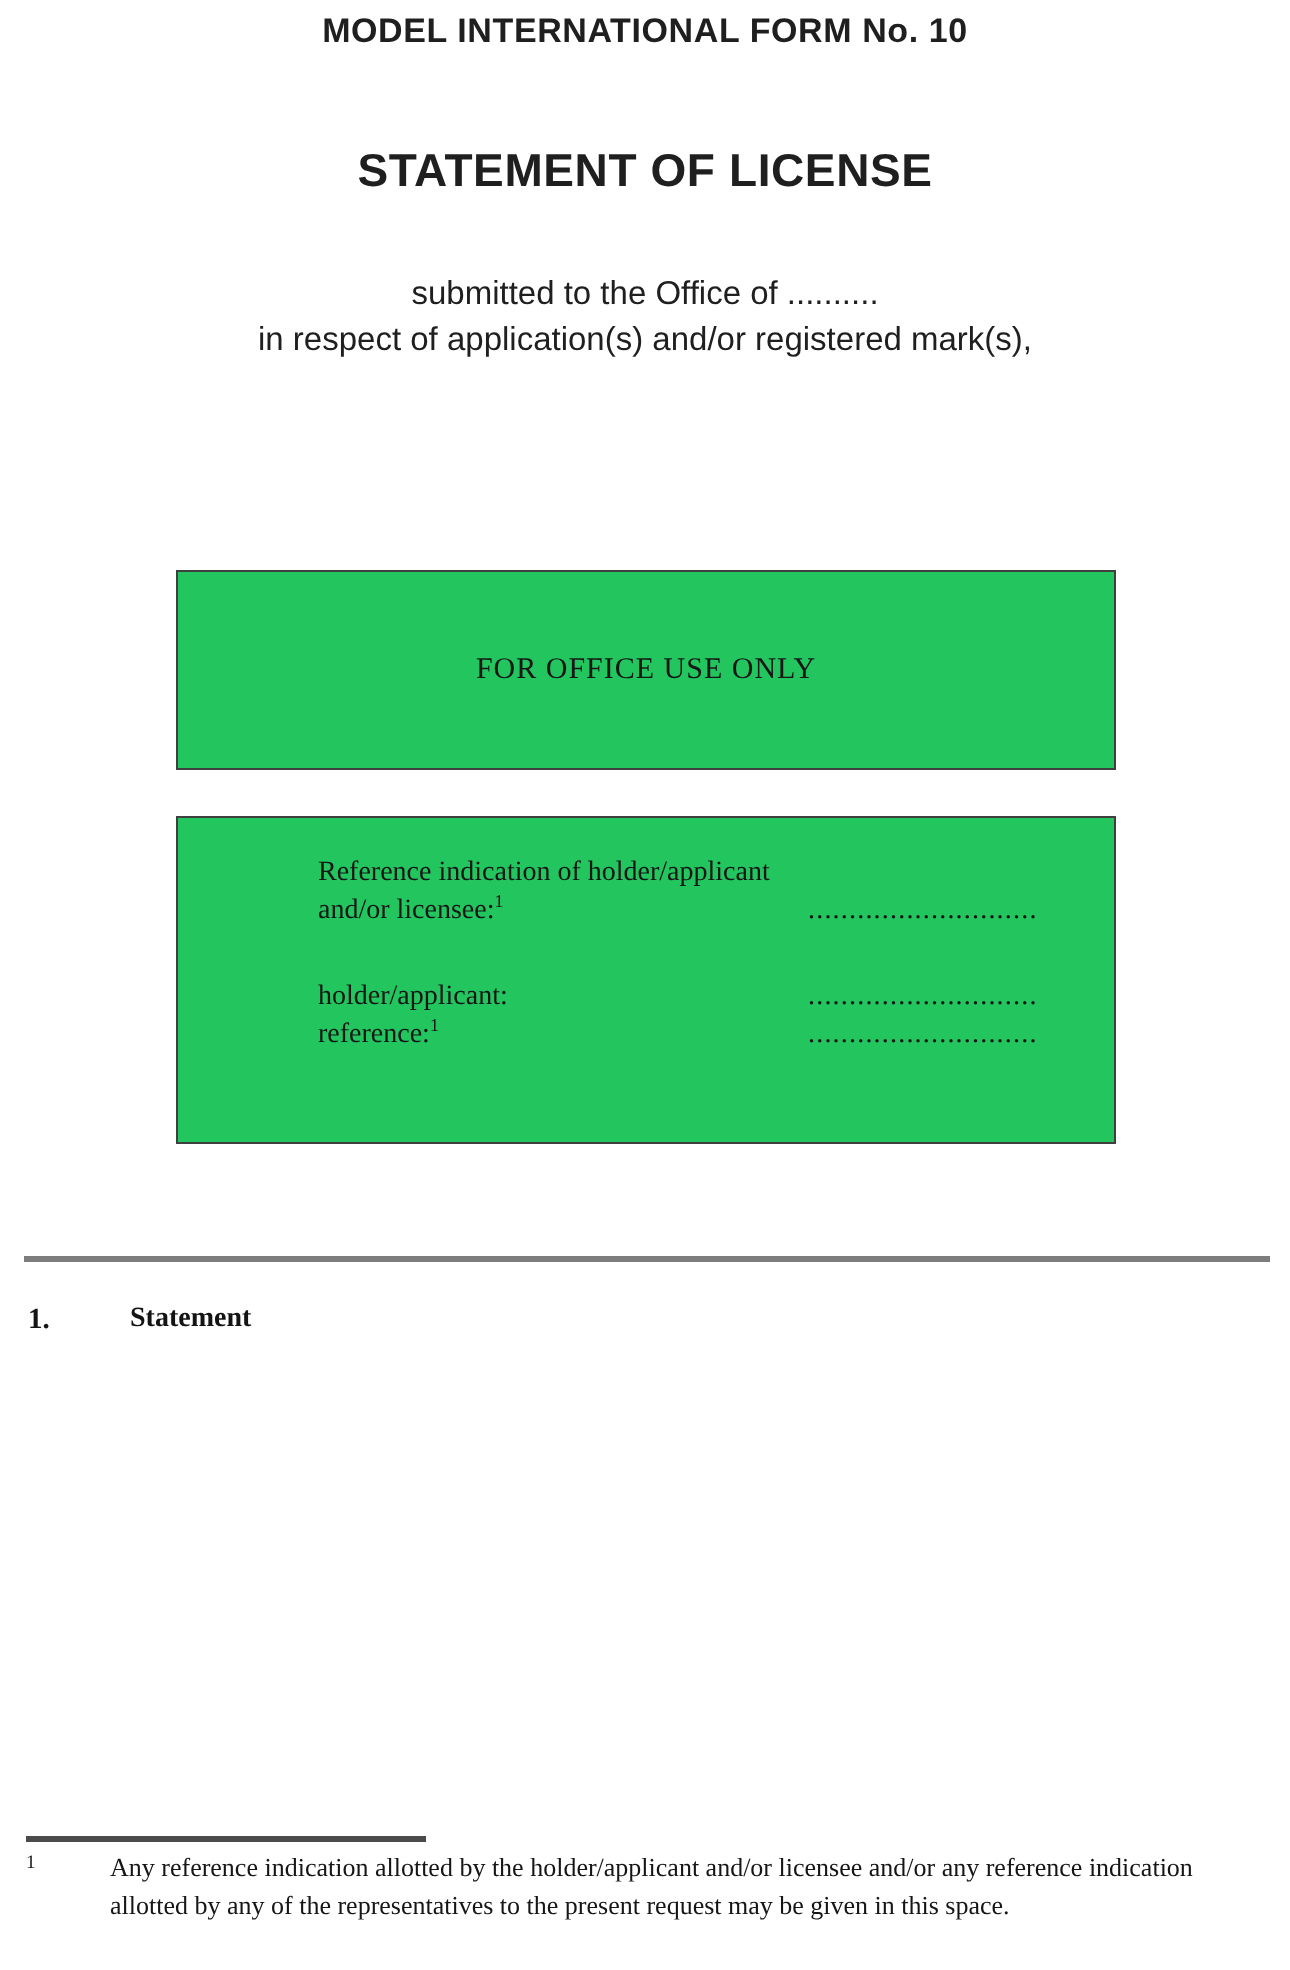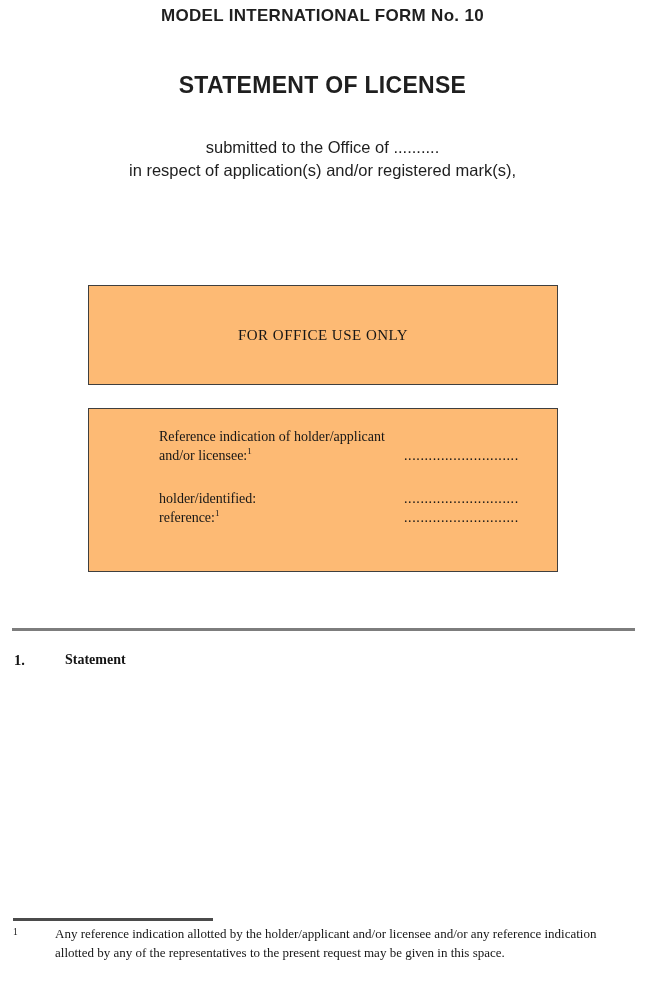--- a/index.html
+++ b/index.html
@@ -22,21 +22,21 @@
     color: #1f1f1f;
   }
   #title-line { top: 6px; font-size: 17px; font-weight: bold; letter-spacing: 0.3px; }
   #form-name-line { top: 72px; font-size: 23px; font-weight: bold; letter-spacing: 0.3px; }
   #subtitle-block { top: 136px; font-size: 16.5px; line-height: 23px; font-weight: normal; }
   .box {
     position: absolute;
     left: 88px;
     width: 470px;
     border: 1px solid #3f3f3f;
-    background: #fdba74;
+    background: #22c55e;
   }
   #office-box {
     top: 285px;
     height: 100px;
     display: flex;
     align-items: center;
     justify-content: center;
   }
   #office-label {
     font-size: 15px;
@@ -148,21 +148,21 @@
   <div class="box" id="ref-box">
     <div class="ref-line">
       <span>Reference indication of holder/applicant</span>
     </div>
     <div class="ref-line">
       <span><span>and/or licensee:</span><sup class="fnref">1</sup></span>
       <span class="ref-dots">............................</span>
     </div>
     <div class="ref-gap"></div>
     <div class="ref-line">
-      <span>holder/identified:</span>
+      <span>holder/applicant:</span>
       <span class="ref-dots">............................</span>
     </div>
     <div class="ref-line">
       <span><span>reference:</span><sup class="fnref">1</sup></span>
       <span class="ref-dots">............................</span>
     </div>
   </div>
 
   <div id="divider"></div>
 

